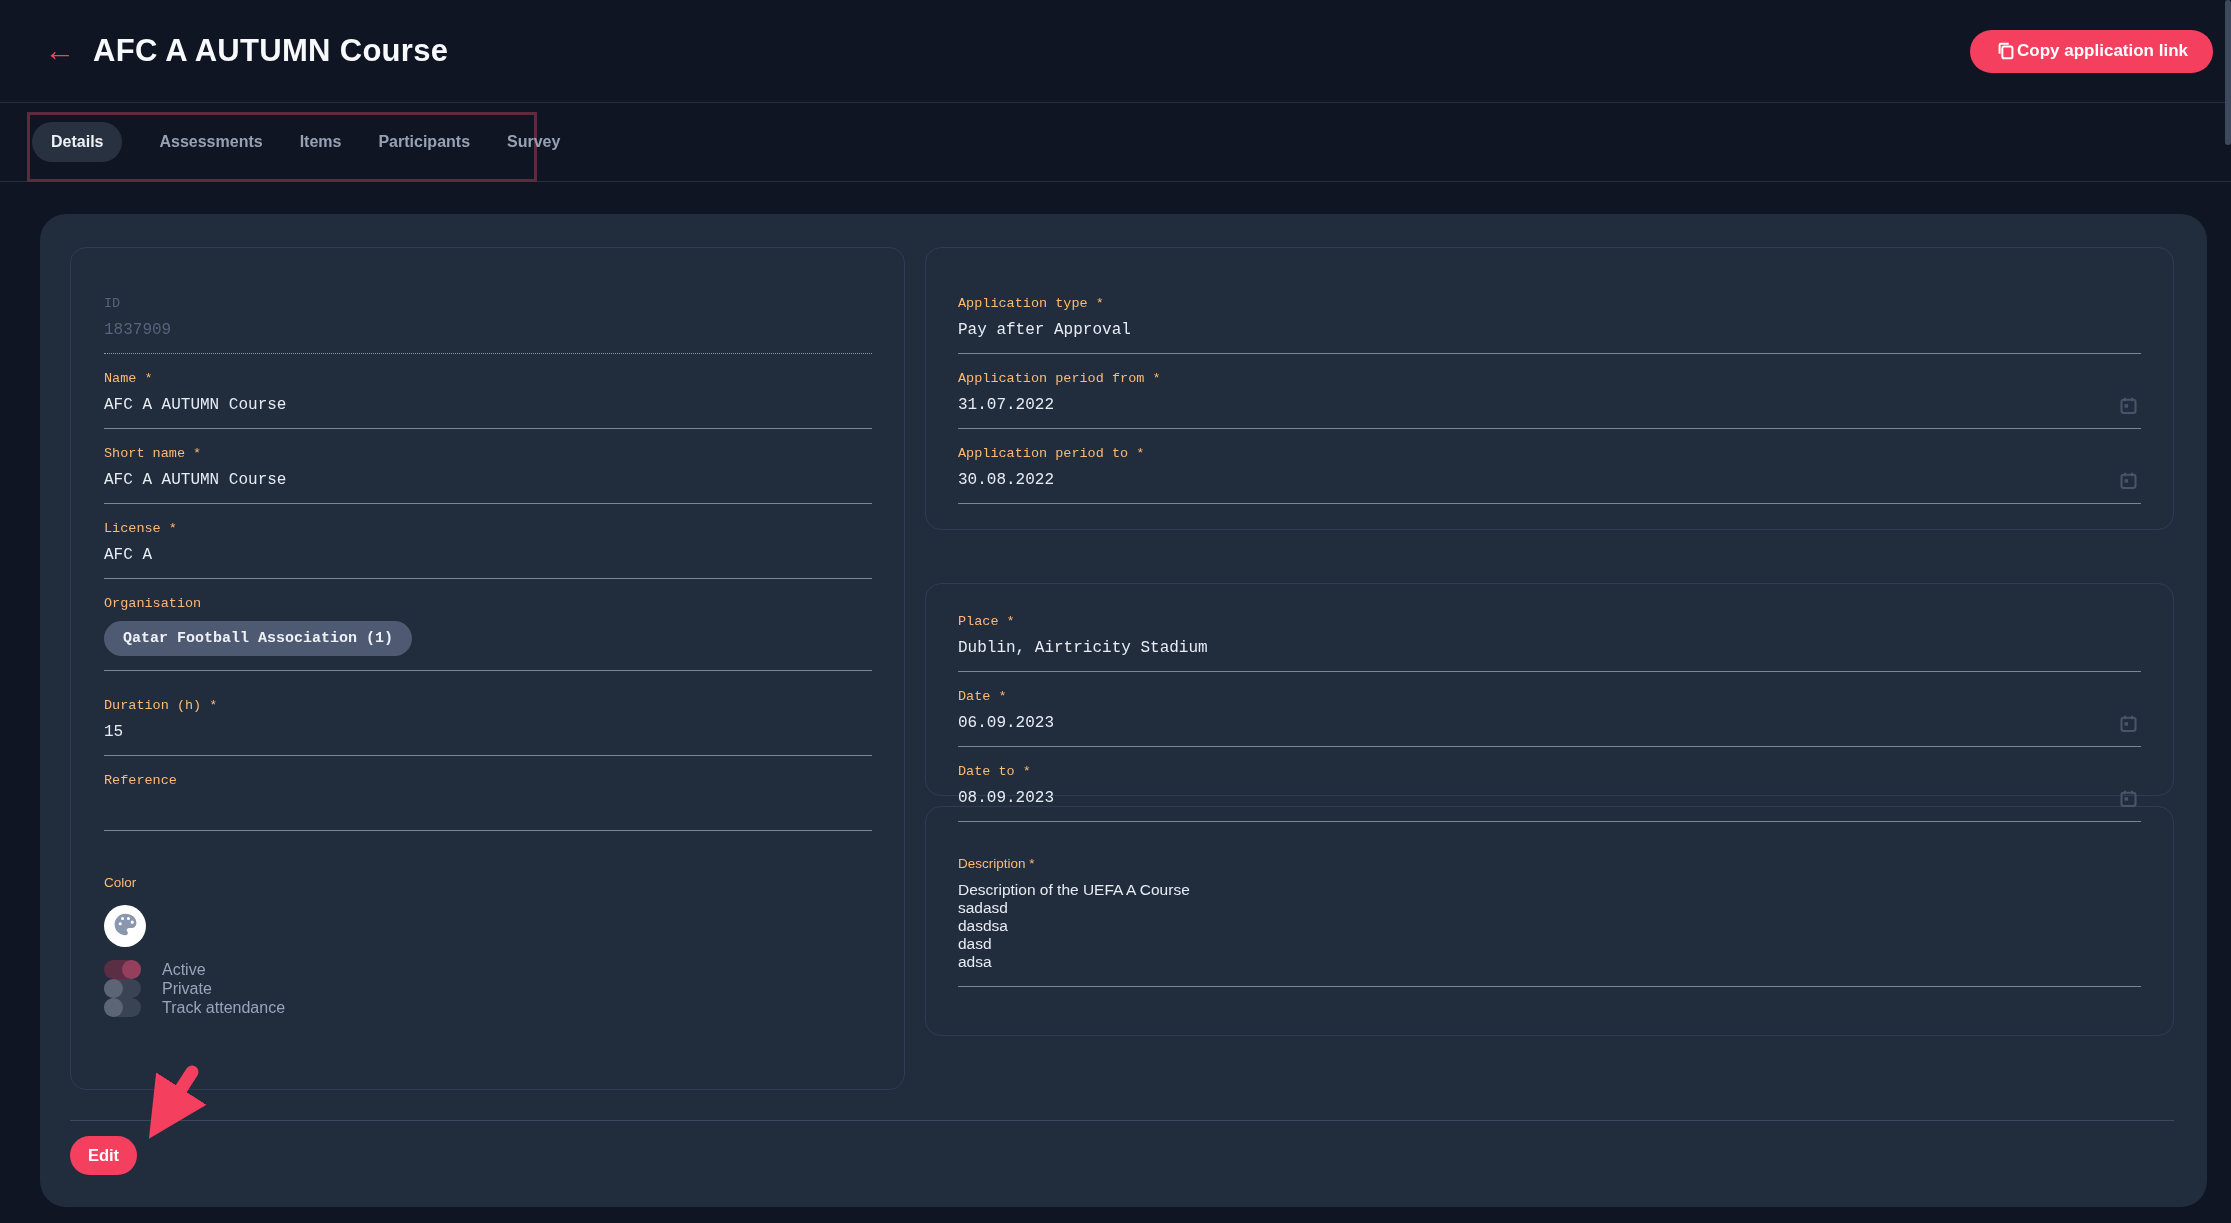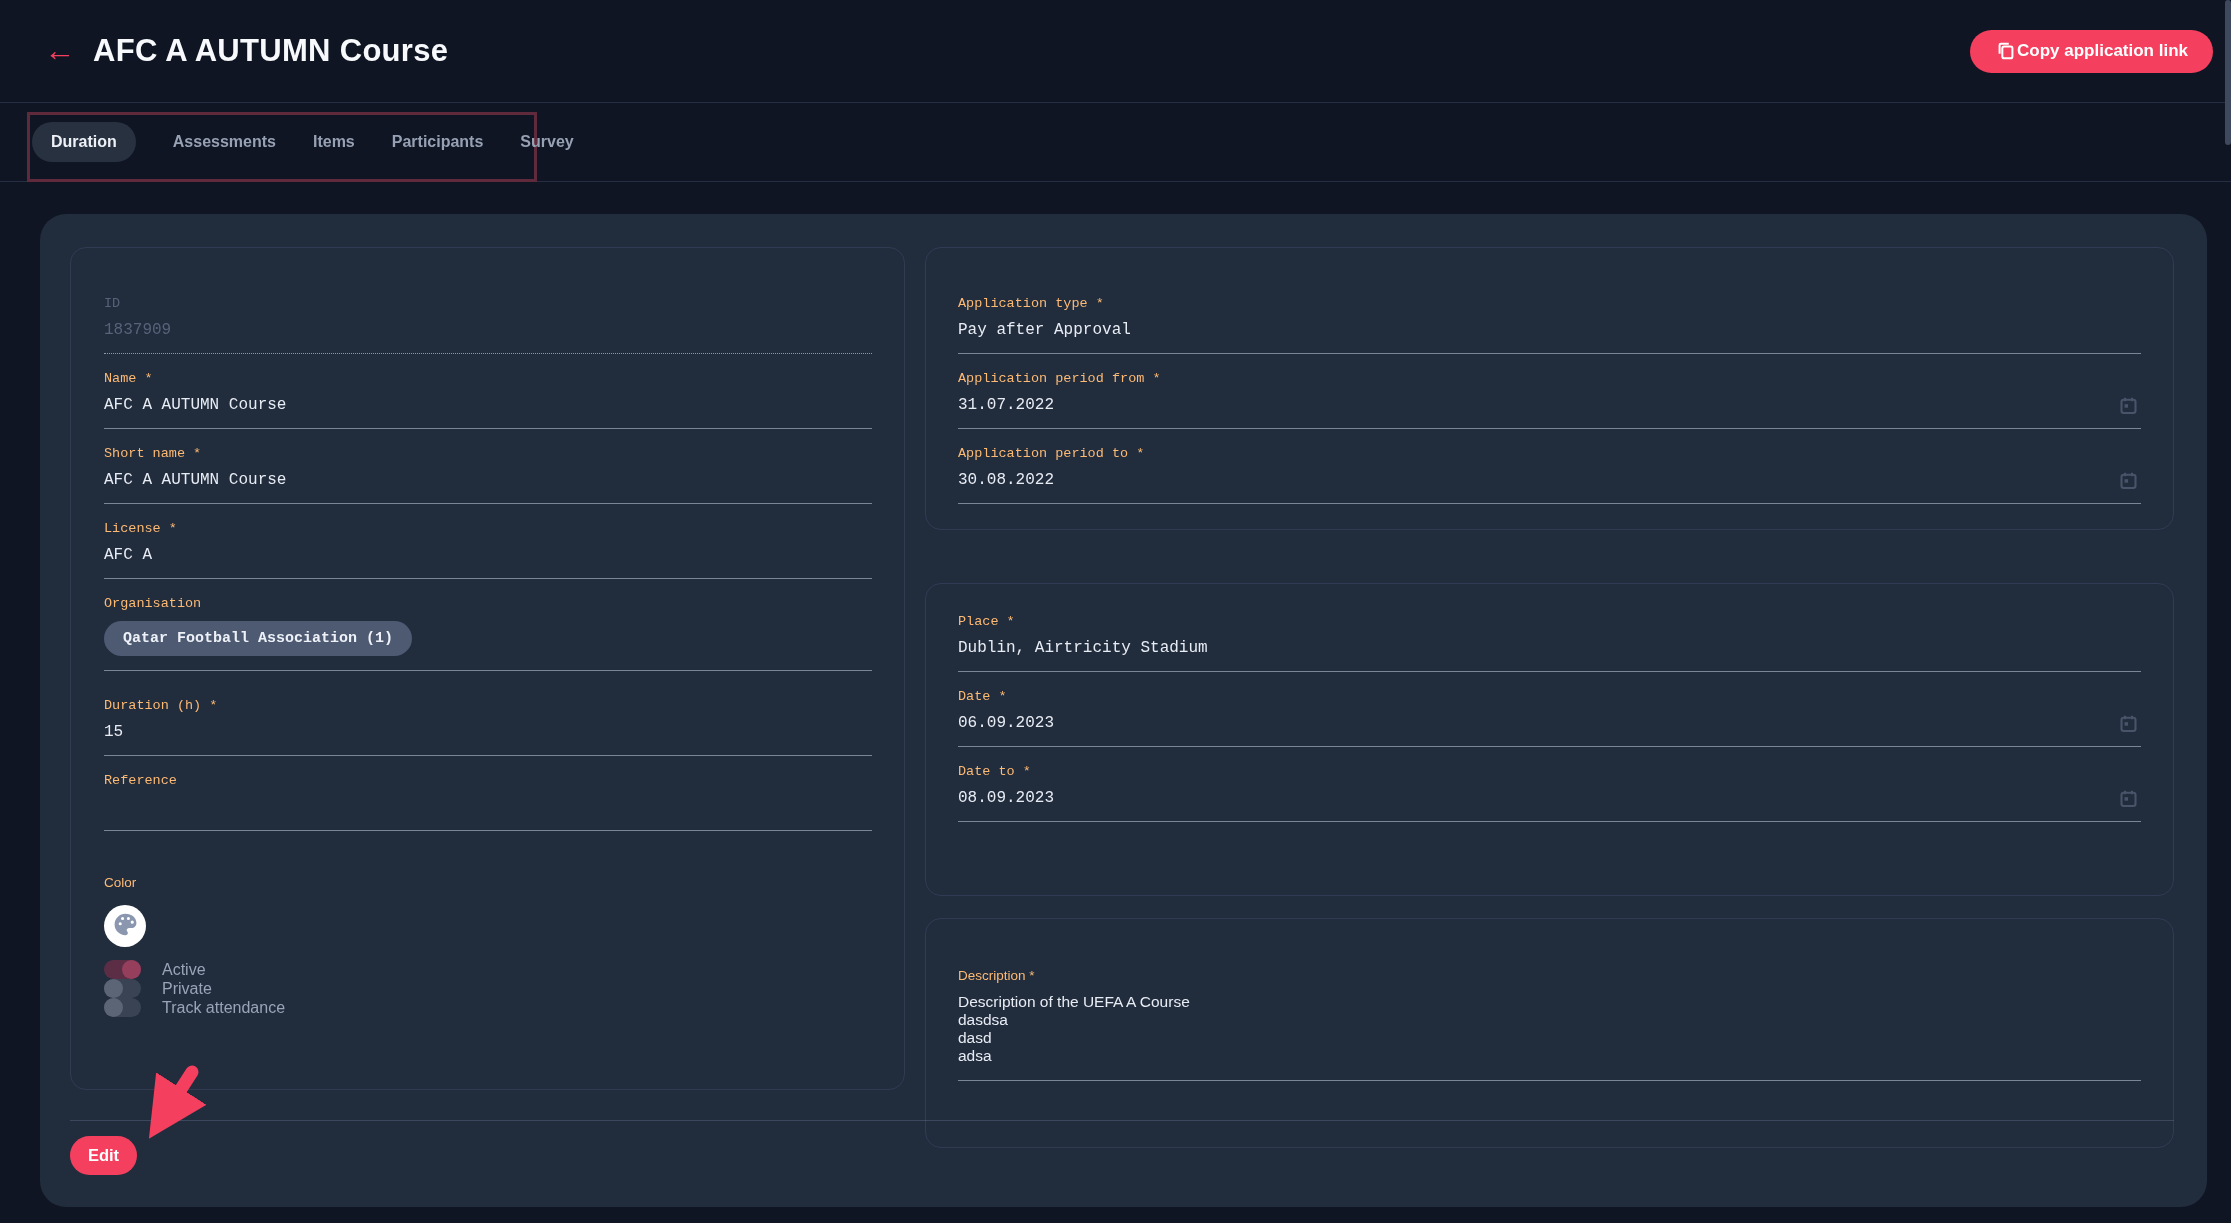--- a/index.html
+++ b/index.html
@@ -26,21 +26,21 @@
   .tab--active{background:#273140;color:#eef1f6;padding:11px 19px;border-radius:21px;}
 
   
   .panel{position:absolute;left:40px;top:214px;width:2167px;height:993px;
          background:#212c3d;border-radius:26px;}
   .columns{position:absolute;left:30px;top:33px;right:33px;display:flex;gap:20px;}
   .card{border:1px solid #303c54;border-radius:16px;box-sizing:border-box;}
   .left-card{width:835px;min-width:835px;height:843px;padding:48px 32px 0 33px;}
   .right-col{flex:1;display:flex;flex-direction:column;}
   .rcard1{height:283px;padding:48px 32px 0;margin-bottom:53px;}
-  .rcard2{height:313px;padding:30px 32px 0;margin-bottom:22px;}
+  .rcard2{height:213px;padding:30px 32px 0;margin-bottom:10px;}
   .rcard3{height:230px;padding:49px 32px 0;}
 
   
   .field{margin-bottom:17px;font-family:Liberation Mono, monospace;}
   .f-label{display:block;font-size:13.5px;color:#fdba74;margin-bottom:10px;}
   .f-value{position:relative;font-size:16px;font-weight:500;color:#e8ecf4;min-height:20px;
            padding-bottom:12px;border-bottom:1px solid rgba(198,208,226,0.55);}
   .f-disabled .f-label{color:#58627a;}
   .f-disabled .f-value{color:#58627a;border-bottom:1px dotted rgba(170,180,200,0.8);}
   .cal-icon{position:absolute;right:2px;bottom:7px;}
@@ -95,21 +95,21 @@
           <path d="M5 15V5.5A1.5 1.5 0 0 1 6.5 4H15"></path>
         </svg>
       </span>
       <span>Copy application link</span>
     </button>
   </div>
 
   <div class="tabs-bar">
     <div class="annotation-box"></div>
     <div class="tabs">
-      <span class="tab tab--active">Duration</span>
+      <span class="tab tab--active">Details</span>
       <span class="tab">Assessments</span>
       <span class="tab">Items</span>
       <span class="tab">Participants</span>
       <span class="tab">Survey</span>
     </div>
   </div>
 
   <div class="panel">
     <div class="columns">
 
@@ -246,20 +246,21 @@
                 </svg>
               </span>
             </div>
           </div>
         </div>
 
         <div class="card rcard3">
           <span class="f-label">Description *</span>
           <div class="desc-block">
             <div class="desc-line">Description of the UEFA A Course</div>
+            <div class="desc-line">sadasd</div>
             <div class="desc-line">dasdsa</div>
             <div class="desc-line">dasd</div>
             <div class="desc-line">adsa</div>
           </div>
         </div>
 
       </div>
     </div>
 
     <div class="footer-divider"></div>

